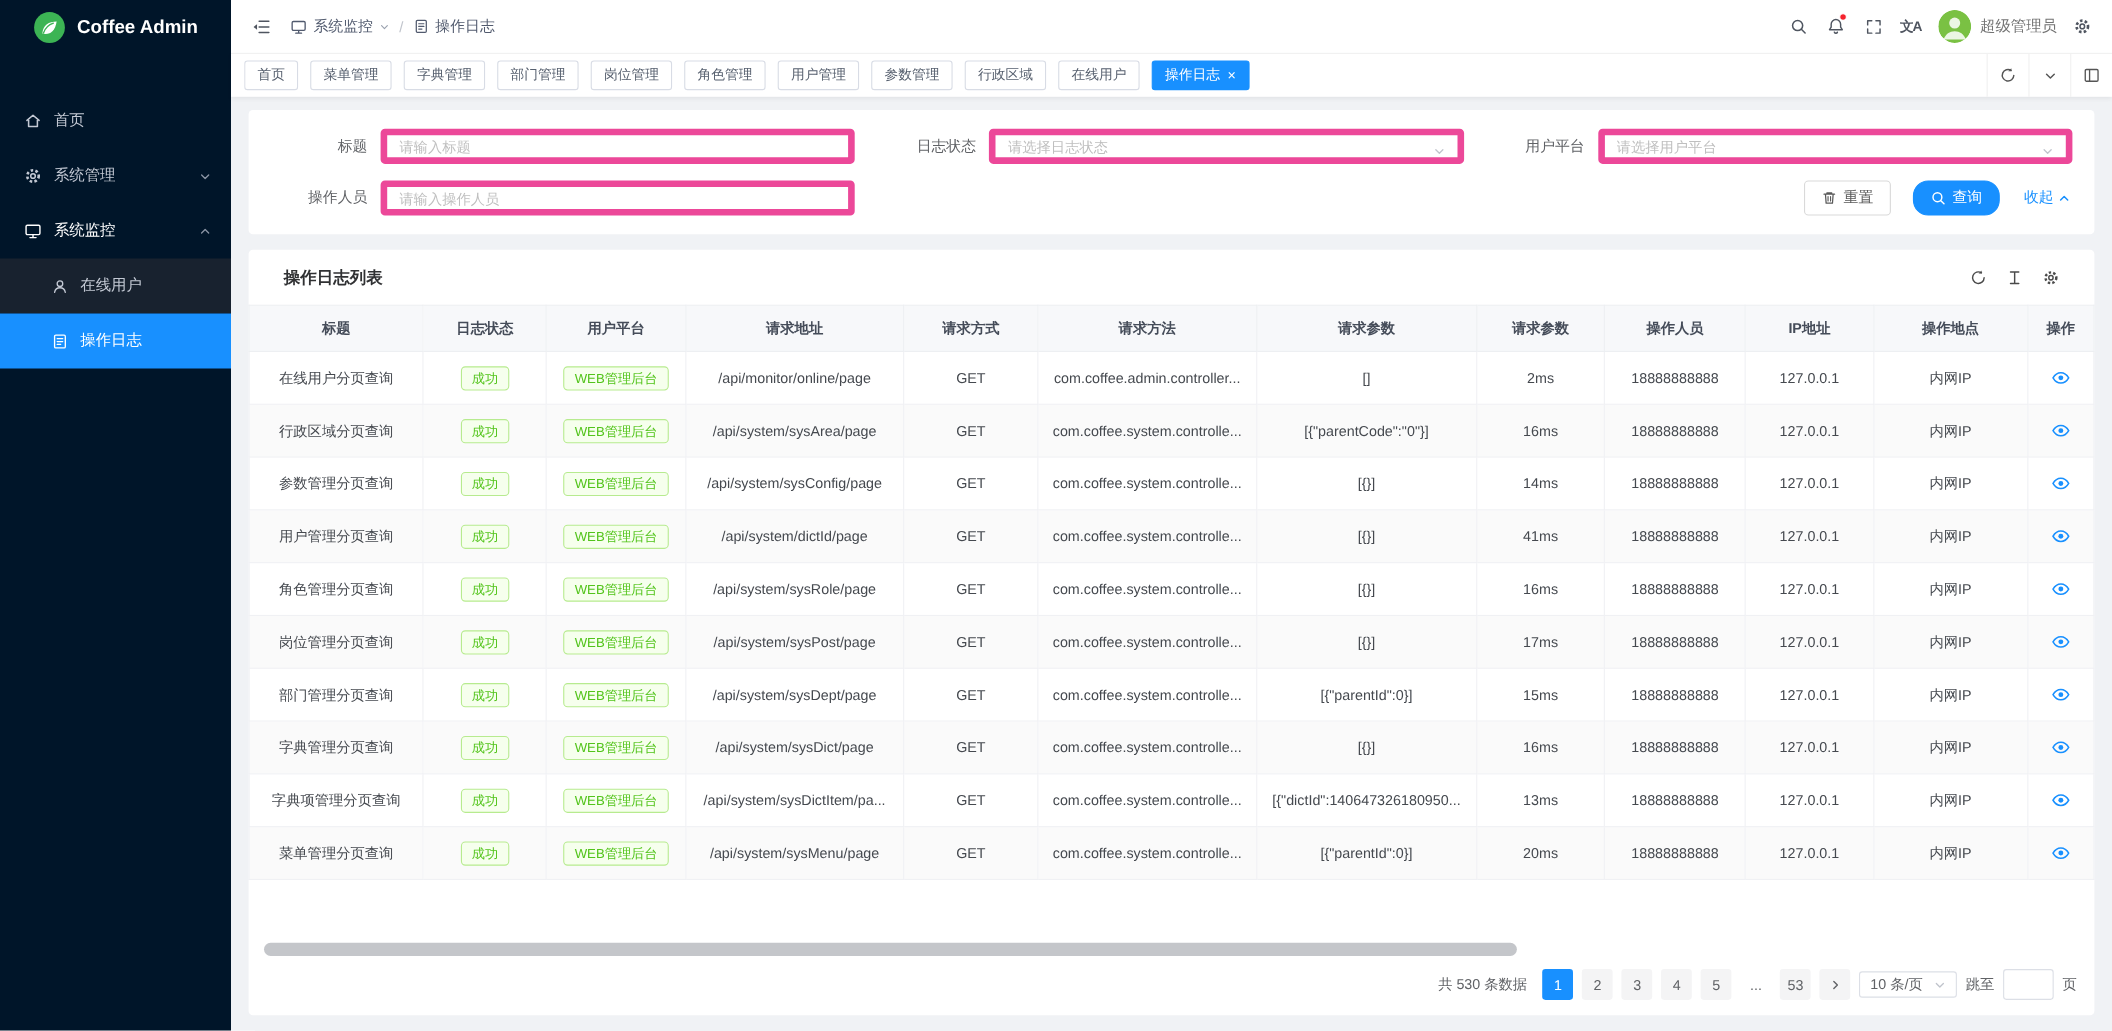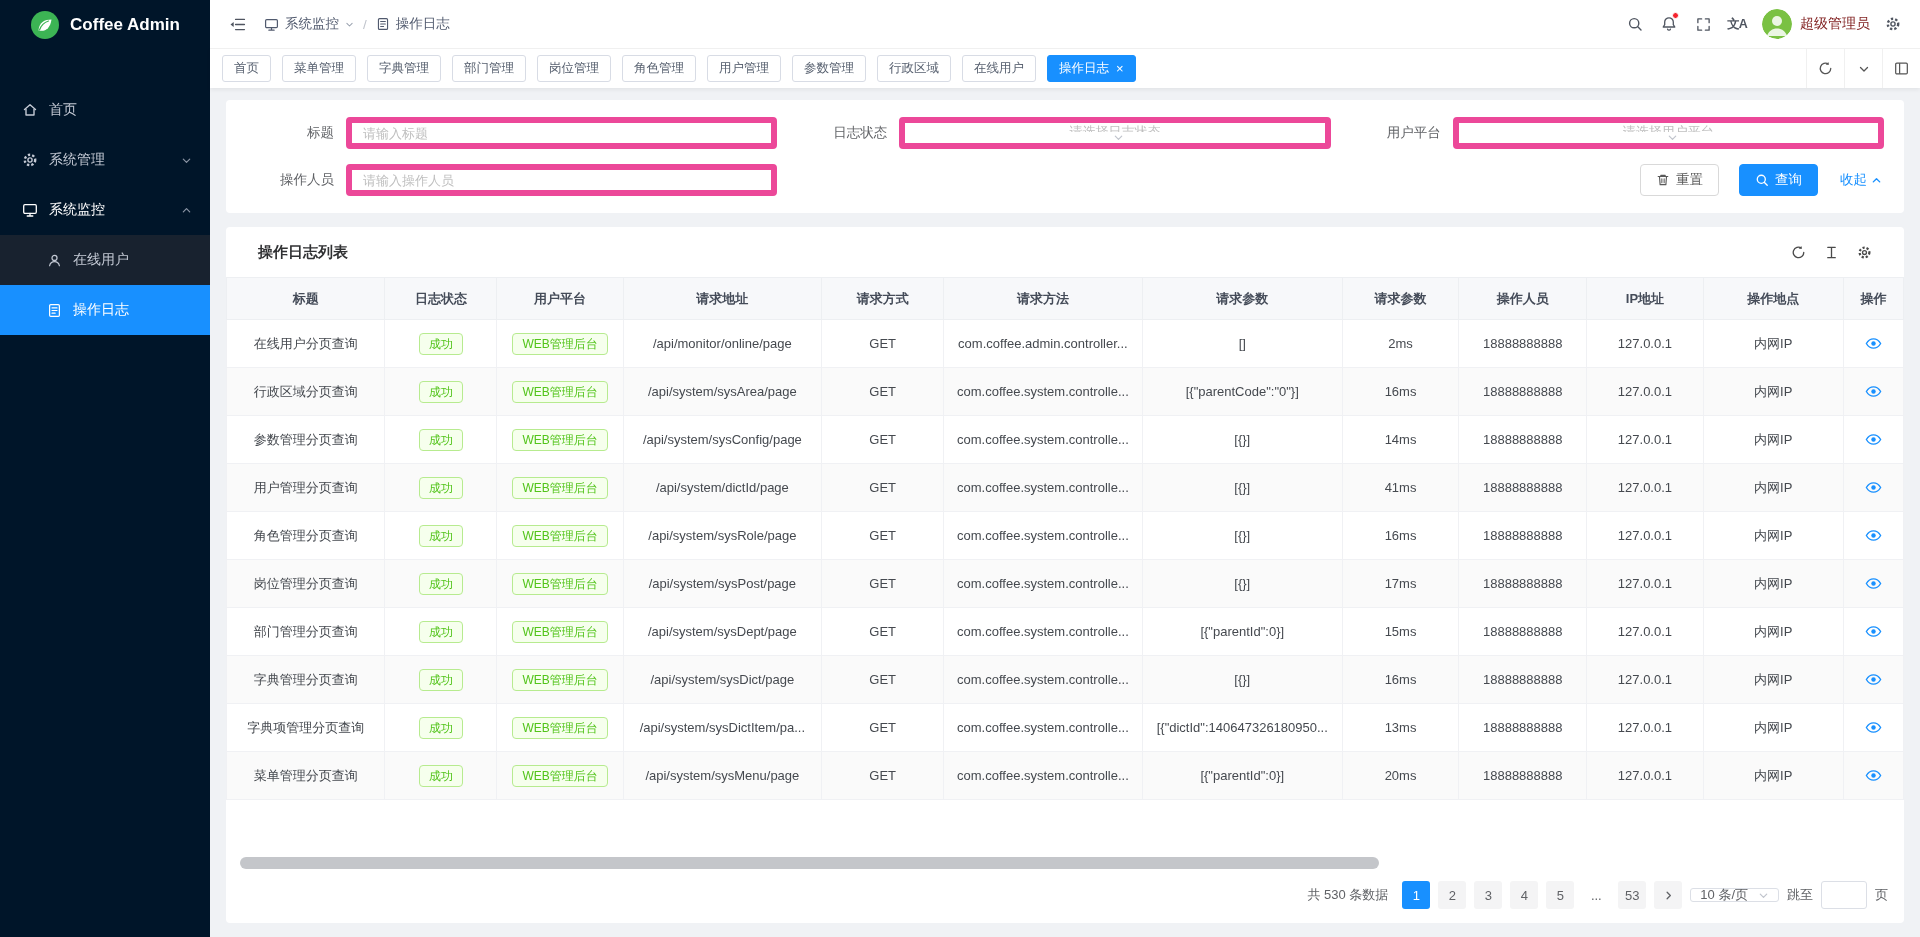--- a/index.html
+++ b/index.html
@@ -34,21 +34,21 @@
   .topbar{height:48px;flex:0 0 48px;background:#fff;display:flex;align-items:center;gap:10px;padding:0 12px 0 12px;position:relative;z-index:3;}
   .tb-icon{display:flex;align-items:center;justify-content:center;width:30px;height:30px;color:#4f5560;cursor:pointer;position:relative;}
   .breadcrumb{display:flex;align-items:center;gap:9px;font-size:13.5px;color:#515a6e;margin-left:2px;}
   .crumb{display:flex;align-items:center;gap:6px;cursor:pointer;}
   .crumb .c-chev{display:flex;color:#9aa2af;}
   .crumb-sep{color:#c0c4cc;}
   .tb-right{margin-left:auto;display:flex;align-items:center;gap:4px;}
   .dot{position:absolute;top:3px;right:5px;width:7px;height:7px;border-radius:50%;background:#f5222d;border:1px solid #fff;}
   .translate{font-size:12.5px;font-weight:700;letter-spacing:-1px;}
   .avatar{width:30px;height:30px;border-radius:50%;overflow:hidden;display:flex;cursor:pointer;margin-left:6px;}
-  .username{font-size:14px;color:#7f1d1d;margin:0 4px;cursor:pointer;white-space:nowrap;}
+  .username{font-size:14px;color:#737373;margin:0 4px;cursor:pointer;white-space:nowrap;}
 
   
   .tabbar{height:40px;flex:0 0 40px;background:#fff;border-top:1px solid #f0f0f0;box-shadow:0 2px 4px rgba(0,0,0,.06);display:flex;align-items:stretch;padding-left:12px;position:relative;z-index:2;}
   .tab-list{display:flex;align-items:center;gap:11px;flex:1;overflow:hidden;}
   .tab{height:27px;display:inline-flex;align-items:center;gap:7px;padding:0 11px;border:1px solid #d8dce5;border-radius:3px;background:#fff;color:#57606f;font-size:12.5px;cursor:pointer;white-space:nowrap;}
   .tab.active{background:var(--accent);border-color:var(--accent);color:#fff;}
   .tab-close{font-size:13px;line-height:1;}
   .tab-actions{display:flex;align-items:stretch;}
   .tab-action{width:38px;display:flex;align-items:center;justify-content:center;border-left:1px solid #f0f0f0;color:#555;cursor:pointer;}
 
@@ -56,26 +56,26 @@
   .content{flex:1;padding:12px 16px 14px;display:flex;flex-direction:column;min-height:0;}
 
   
   .filter-card{background:#fff;border-radius:4px;padding:17px 20px;flex:0 0 auto;}
   .filter-grid{display:grid;grid-template-columns:1fr 1fr 1fr;row-gap:15px;column-gap:22px;}
   .form-item{display:flex;align-items:center;min-width:0;}
   .form-label{flex:0 0 100px;text-align:right;padding-right:12px;color:#606266;font-size:13.5px;white-space:nowrap;}
   .control{flex:1;height:32px;border:6px solid #ec4899;border-radius:4px;background:#fff;font-size:13px;color:#303133;min-width:0;}
   input.control{outline:none;padding:0 11px;font-family:inherit;}
   input.control::placeholder{color:#bfbfbf;}
-  .select{display:flex;align-items:center;justify-content:space-between;padding:0 11px;cursor:pointer;flex-direction:column;}
+  .select{display:flex;align-items:flex-end;justify-content:space-between;padding:0 11px;cursor:pointer;}
   .select .ph{color:#bfbfbf;overflow:hidden;white-space:nowrap;}
   .select .chev{color:#c0c4cc;display:flex;flex:0 0 auto;margin-left:8px;}
   .filter-actions{grid-column:2 / 4;display:flex;align-items:center;justify-content:flex-end;gap:20px;}
   .btn{height:32px;display:inline-flex;align-items:center;gap:6px;padding:0 15px;border:1px solid #d9d9d9;border-radius:4px;background:#fff;color:#595959;font-size:13.5px;cursor:pointer;font-family:inherit;}
-  .btn-primary{background:var(--accent);border-color:var(--accent);color:#fff;}
+  .btn-primary{background:var(--accent);border-color:var(--accent);color:#fff;border-radius:14px;}
   .btn-text{border:none;background:none;color:var(--accent);display:inline-flex;align-items:center;gap:4px;font-size:13.5px;cursor:pointer;padding:0 2px;font-family:inherit;}
 
   
   .table-card{background:#fff;border-radius:4px;margin-top:14px;flex:1;display:flex;flex-direction:column;min-height:0;}
   .card-head{height:50px;flex:0 0 50px;display:flex;align-items:center;padding:0 32px;}
   .card-title{font-size:15px;color:#303133;font-weight:600;}
   .card-tools{margin-left:auto;display:flex;align-items:center;gap:18px;color:#4a4a4a;}
   .card-tools>span{display:flex;cursor:pointer;}
 
   .log-table{width:100%;border-collapse:collapse;table-layout:fixed;font-size:13px;}
@@ -91,21 +91,21 @@
   .hscroll-thumb{width:69%;height:12px;border-radius:6px;background:#c4c6ca;cursor:pointer;}
 
   
   .pagination{display:flex;align-items:center;justify-content:flex-end;gap:8px;padding:8px 16px 14px;font-size:13px;color:#606266;flex:0 0 auto;}
   .pg-total{margin-right:6px;}
   .pages{display:flex;align-items:center;gap:8px;}
   .page-btn{min-width:28px;height:28px;border:none;border-radius:3px;background:#f4f4f5;color:#606266;font-size:13px;display:inline-flex;align-items:center;justify-content:center;cursor:pointer;font-family:inherit;padding:0 6px;}
   .page-btn.active{background:var(--accent);color:#fff;}
   .page-btn.ellipsis{background:transparent;}
   .next-btn{min-width:28px;height:28px;border:none;border-radius:3px;background:#f4f4f5;display:inline-flex;align-items:center;justify-content:center;color:#606266;cursor:pointer;}
-  .select-sm{height:14px;border:1px solid #dcdfe6;border-radius:3px;display:inline-flex;align-items:center;gap:10px;padding:0 9px;color:#606266;font-size:13px;background:#fff;cursor:pointer;white-space:nowrap;}
+  .select-sm{height:24px;border:1px solid #dcdfe6;border-radius:3px;display:inline-flex;align-items:center;gap:10px;padding:0 9px;color:#606266;font-size:13px;background:#fff;cursor:pointer;white-space:nowrap;}
   .select-sm .chev{display:flex;color:#c0c4cc;}
   .jump-input{width:46px;height:28px;border:1px solid #dcdfe6;border-radius:3px;outline:none;text-align:center;font-size:13px;color:#606266;font-family:inherit;}
 </style>
 </head>
 <body>
 
 <div class="app">
 
   <aside class="sidebar">
     <div class="logo">

